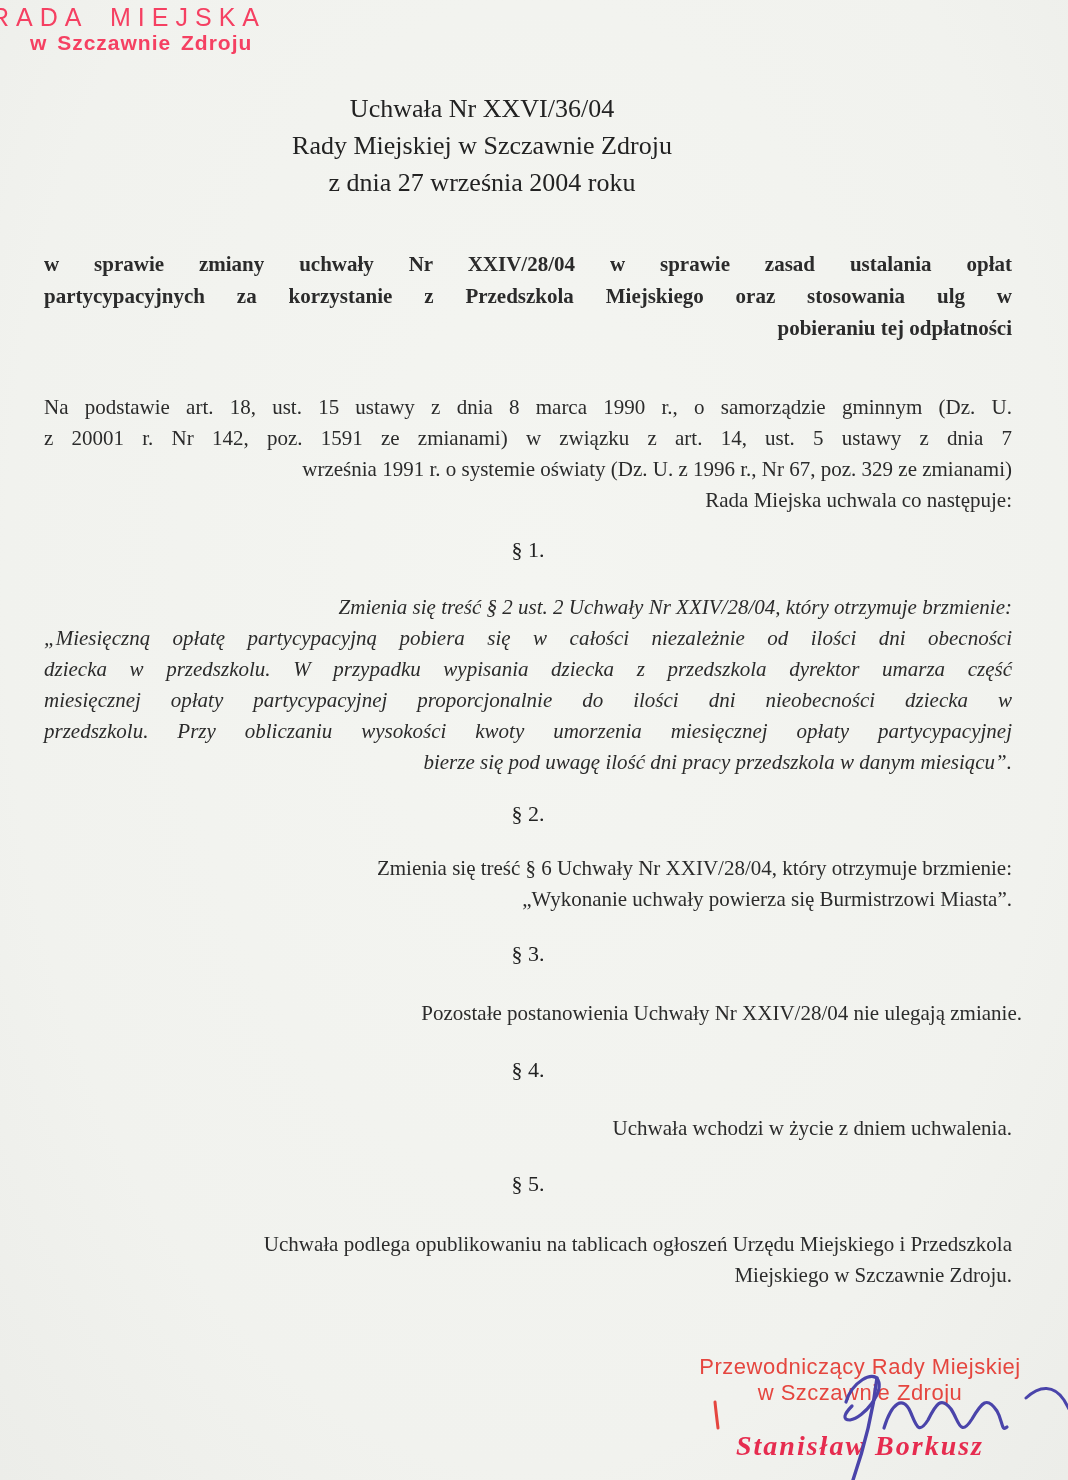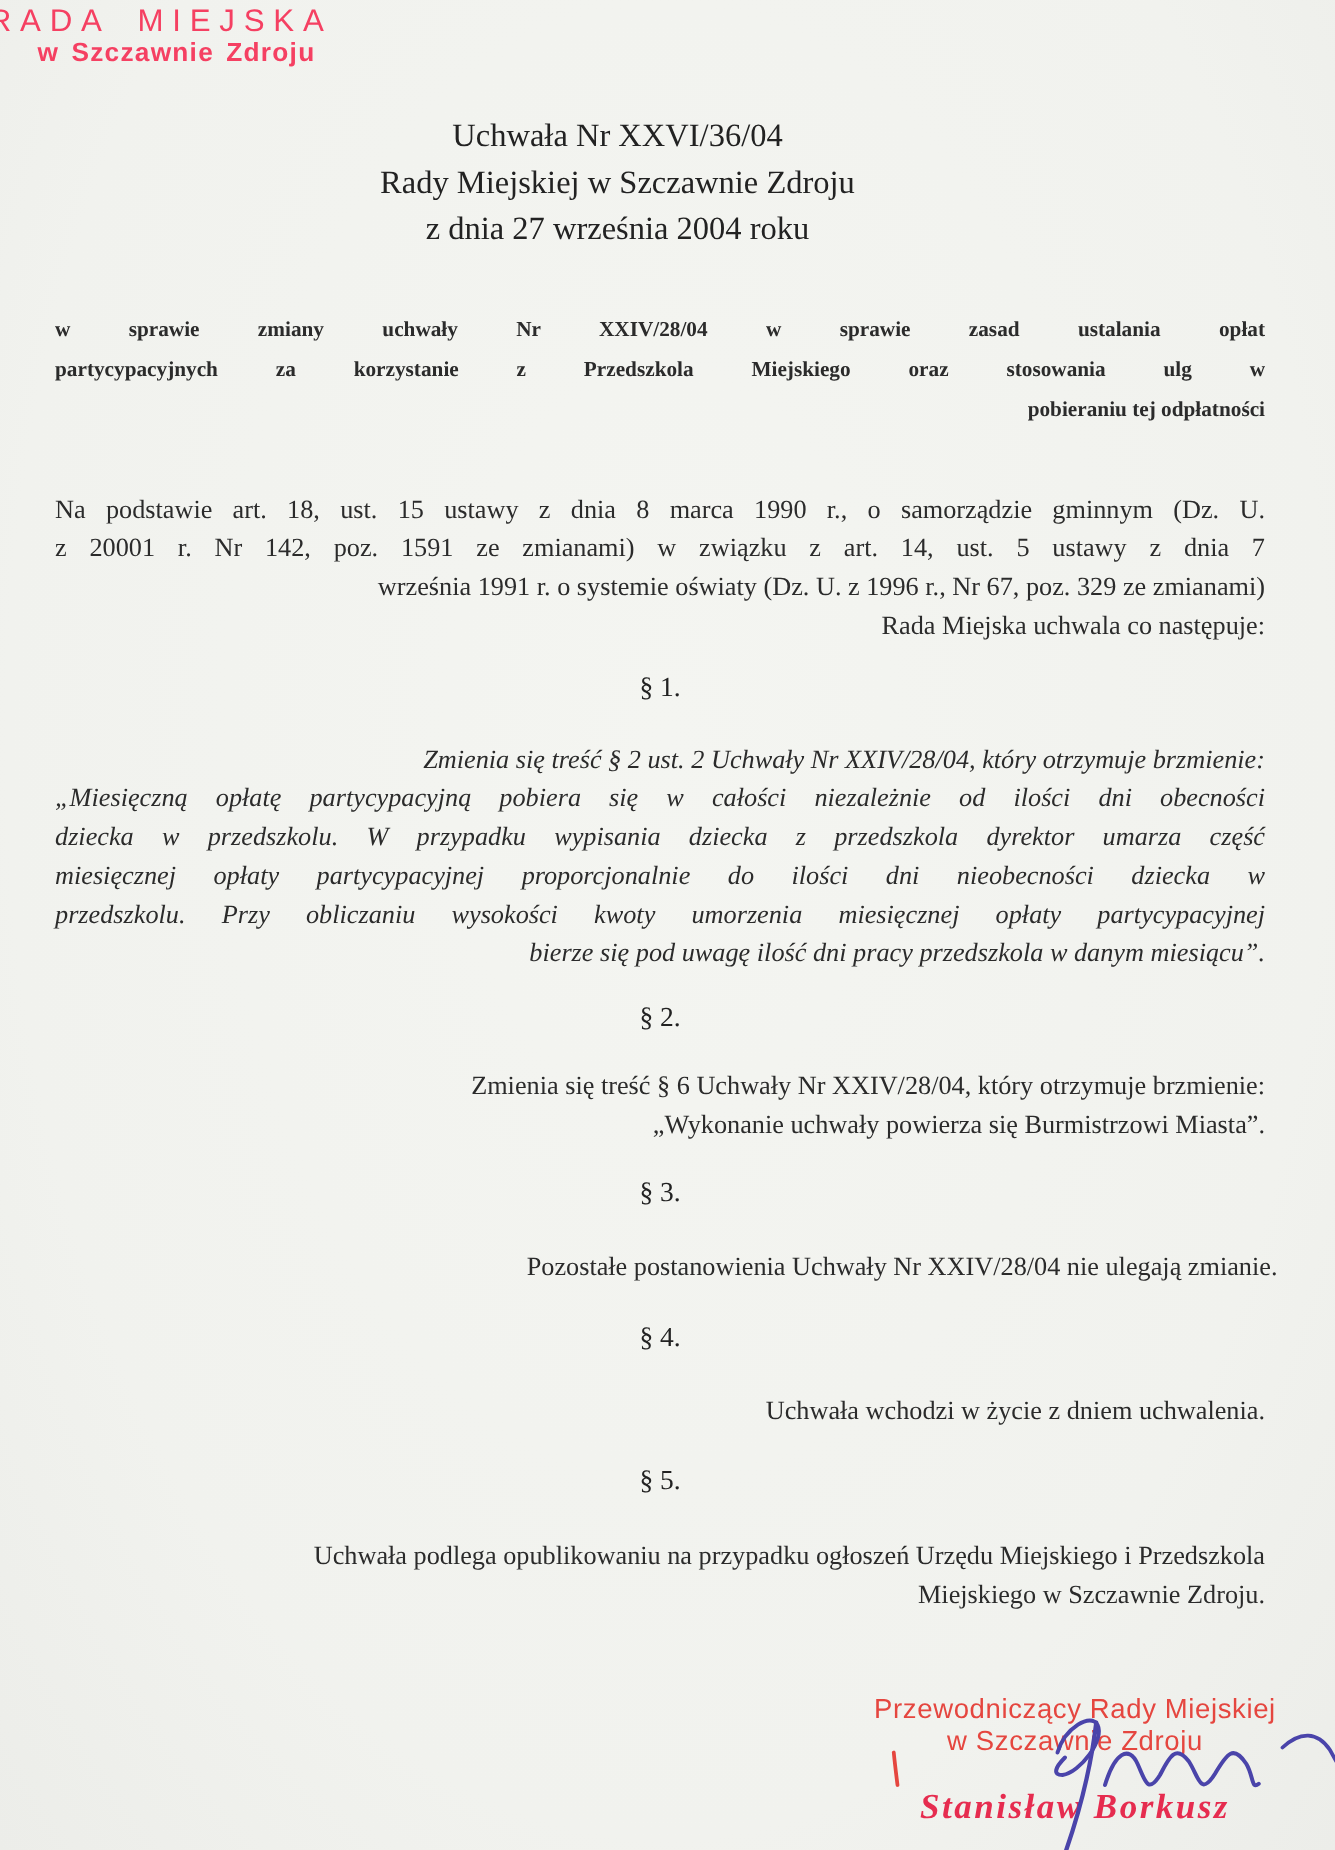--- a/index.html
+++ b/index.html
@@ -25,27 +25,26 @@
     position: absolute; left: 30px; top: 31px;
     font-family: "Liberation Sans", sans-serif;
     font-size: 21px; font-weight: bold; letter-spacing: 1px; word-spacing: 3px;
     color: #f54062; white-space: nowrap;
   }
   
   .title {
     position: absolute; top: 90px; left: 0; width: 964px;
     text-align: center; font-size: 26px; line-height: 37px;
     color: #222;
-    margin-left: 12px;
   }
   
   .block { position: absolute; left: 44px; width: 968px; font-size: 21px; line-height: 31px; }
   .block .ln { text-align: right; }
   .block .jl { text-align: justify; text-align-last: justify; text-justify: inter-word; }
-  .subject { top: 248px; font-weight: bold; line-height: 32px; font-size: 17px; }
+  .subject { top: 248px; font-weight: bold; line-height: 32px; font-size: 21px; }
   .preamble { top: 392px; }
   .sec-head {
     position: absolute; left: 44px; width: 968px;
     text-align: center; font-size: 22px; color: #222;
   }
   .sh1 { top: 537px; }  .sb1 { top: 592px; font-style: italic; }
   .sh2 { top: 801px; }  .sb2 { top: 853px; }
   .sh3 { top: 941px; }  .sb3 { top: 998px; margin-left: 10px; }
   .sh4 { top: 1057px; } .sb4 { top: 1113px; }
   .sh5 { top: 1171px; } .sb5 { top: 1229px; }
@@ -113,21 +112,21 @@
     <div class="ln">Pozostałe postanowienia Uchwały Nr XXIV/28/04 nie ulegają zmianie.</div>
   </div>
 
   <div class="sec-head sh4">§ 4.</div>
   <div class="block sb4">
     <div class="ln">Uchwała wchodzi w życie z dniem uchwalenia.</div>
   </div>
 
   <div class="sec-head sh5">§ 5.</div>
   <div class="block sb5">
-    <div class="ln">Uchwała podlega opublikowaniu na przypadku ogłoszeń Urzędu Miejskiego i Przedszkola</div>
+    <div class="ln">Uchwała podlega opublikowaniu na tablicach ogłoszeń Urzędu Miejskiego i Przedszkola</div>
     <div class="ln">Miejskiego w Szczawnie Zdroju.</div>
   </div>
 
   <div class="stamp">
     <div>Przewodniczący Rady Miejskiej</div>
     <div>w Szczawnie Zdroju</div>
   </div>
   <div class="sig-name">Stanisław Borkusz</div>
 
   <svg class="sig-svg" viewBox="0 0 428 150" aria-hidden="true">

